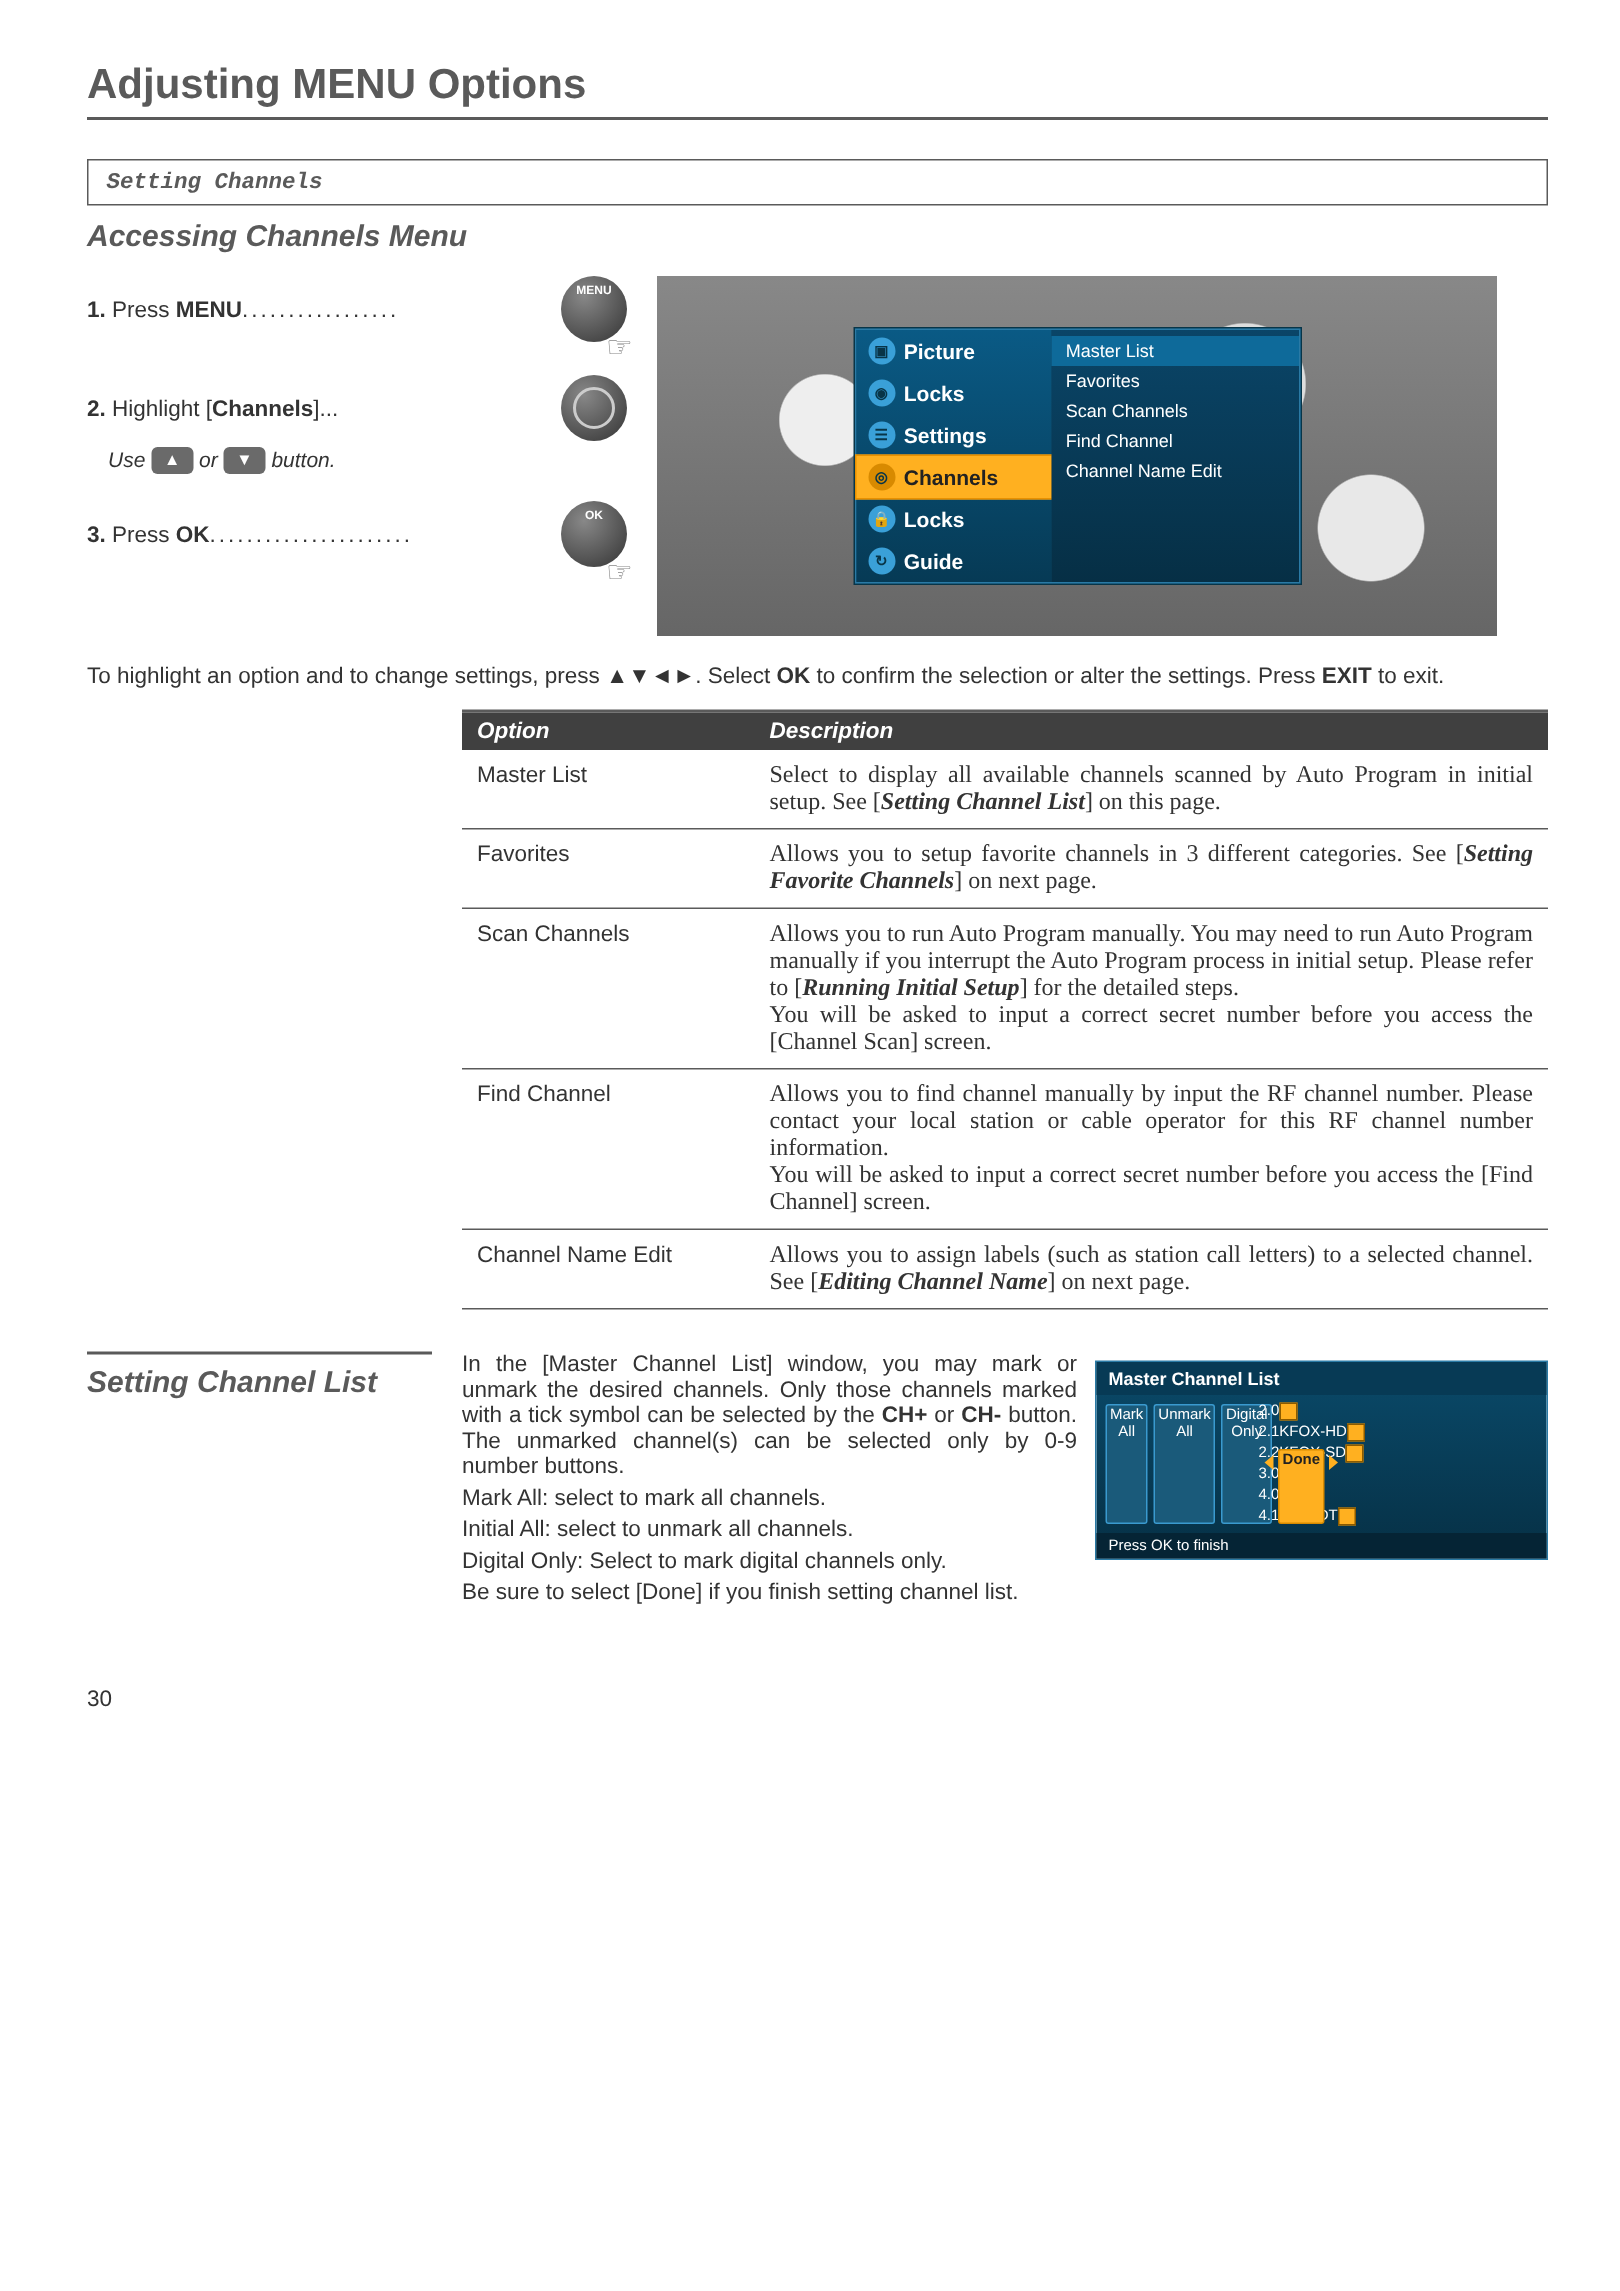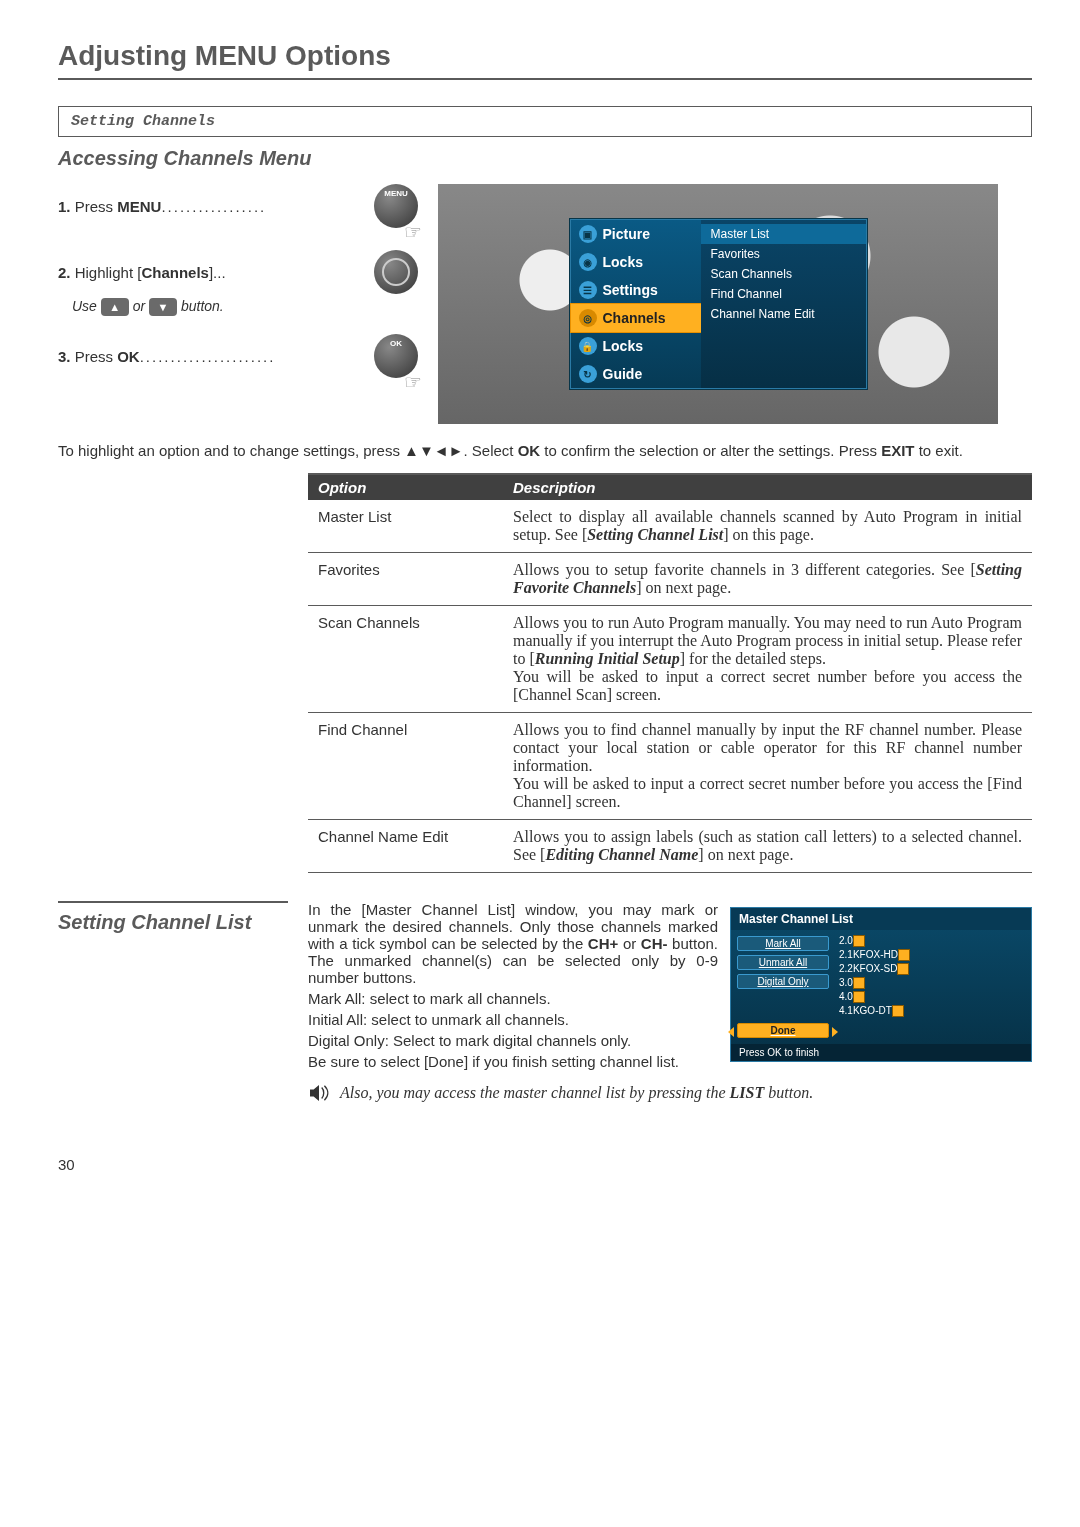--- a/index.html
+++ b/index.html
@@ -205,21 +205,21 @@
   }
   .mcl-title {
     background: #073a55;
     padding: 4px 8px;
     font-weight: bold;
   }
   .mcl-flex { display: flex; }
   .mcl-left {
     width: 92px;
     padding: 6px;
-    display: flex; flex-direction: column; gap: 4px; text-decoration: underline;
+    display: flex; flex-direction: row; gap: 4px;
   }
   .mcl-btn {
     background: #1a5a7a;
     border: 1px solid #3a9acf;
     text-align: center;
     font-size: 10px;
     padding: 1px 2px;
     border-radius: 2px;
   }
   .mcl-btn.done {
@@ -442,30 +442,19 @@
       </div>
 
       <p>
         <span>In the [Master Channel List] window, you may mark or unmark the desired channels. Only those channels marked with a tick symbol can be selected by the </span><b>CH+</b><span> or </span><b>CH-</b><span> button. The unmarked channel(s) can be selected only by 0-9 number buttons.</span>
       </p>
       <p>Mark All: select to mark all channels.</p>
       <p>Initial All: select to unmark all channels.</p>
       <p>Digital Only: Select to mark digital channels only.</p>
       <p>Be sure to select [Done] if you finish setting channel list.</p>
 
-      <div class="sound-note">
-        <span class="speaker-icon">
-          <svg viewBox="0 0 24 20">
-              <path d="M2 6h4l6-5v18l-6-5H2z" fill="#333"></path>
-              <path d="M15 4c3 3 3 9 0 12M18 2c5 5 5 11 0 16" fill="none" stroke="#333" stroke-width="1.5"></path>
-            </svg>
-        </span>
-        <span>
-          <span>Also, you may access the master channel list by pressing  the </span><b>LIST</b><span> button.</span>
-        </span>
-      </div>
       <div style="clear:both"></div>
     </div>
     <div style="clear:both"></div>
   </div>
 
   <div class="page-num">30</div>
 </div>
 
 </body></html>

